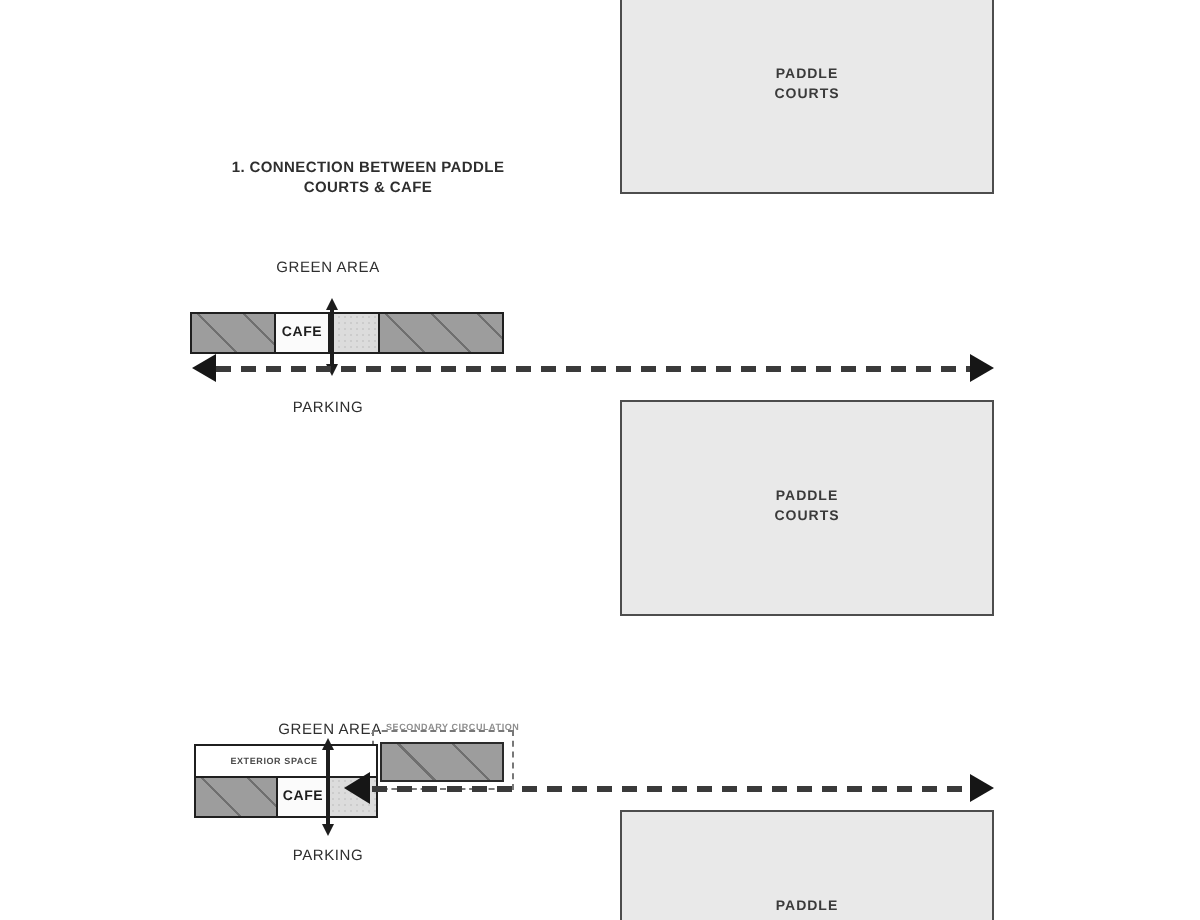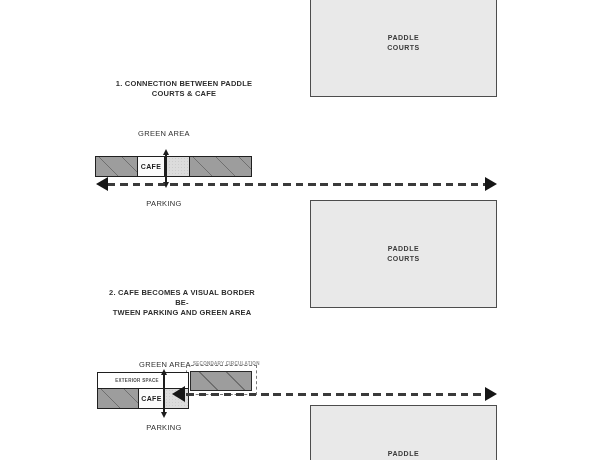--- a/index.html
+++ b/index.html
@@ -149,22 +149,20 @@
   <div class="dashline" style="left:108px;top:183.3px;width:379px;"></div>
   <div class="bigarrow right" style="left:485px;top:177px;"></div>
 
   <div class="lbl" style="left:114px;top:199px;">PARKING</div>
 
   <div class="courtbox" style="left:310px;top:200px;">
     <div class="boxlabel pre">PADDLE
 COURTS</div>
   </div>
 
-  <div class="heading pre" style="left:102px;top:288px;width:160px;">2. CAFE BECOMES A VISUAL BORDER BE-
-TWEEN PARKING AND GREEN AREA</div>
 
   <div class="lbl" style="left:115px;top:360px;">GREEN AREA</div>
   <div class="small-lbl" style="left:193px;top:361px;">SECONDARY CIRCULATION</div>
 
   <div class="sc-rect" style="left:186px;top:365px;width:71px;height:30px;">
     <div class="sc-inner"></div>
   </div>
 
   <div class="block2" style="left:97px;top:372px;width:92px;height:37px;">
     <div class="exterior-row">

